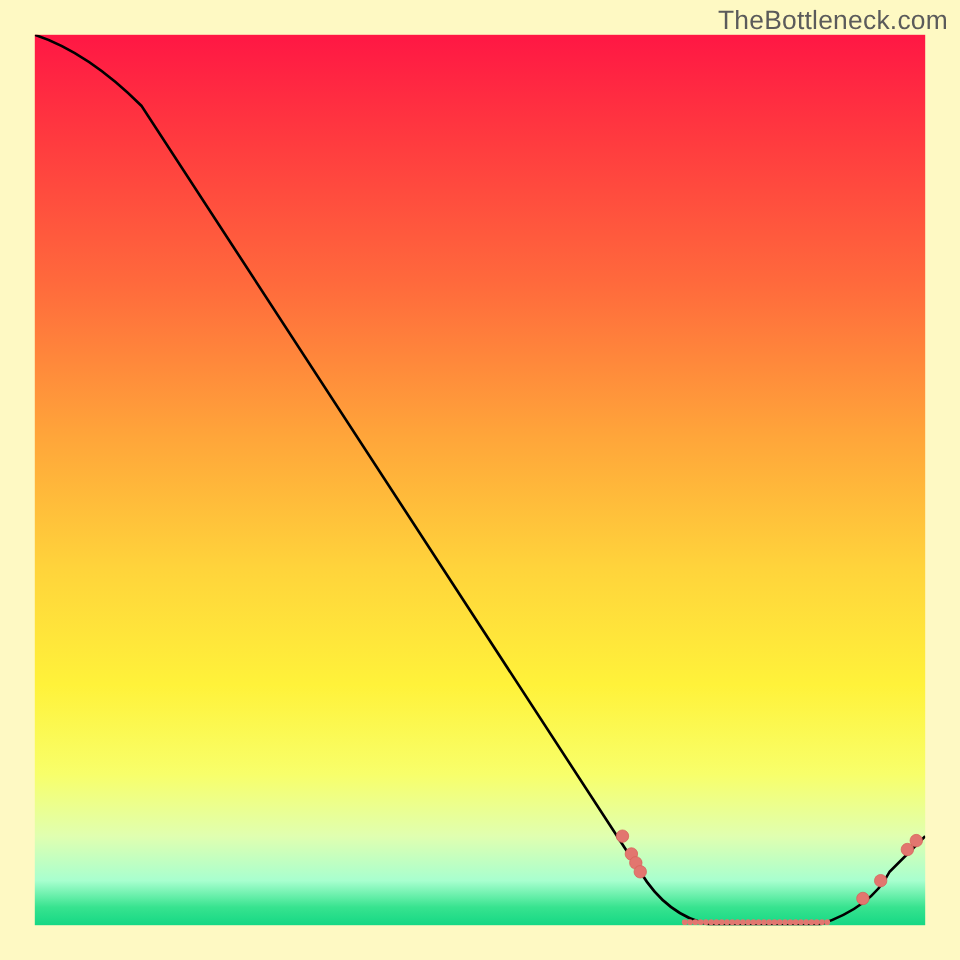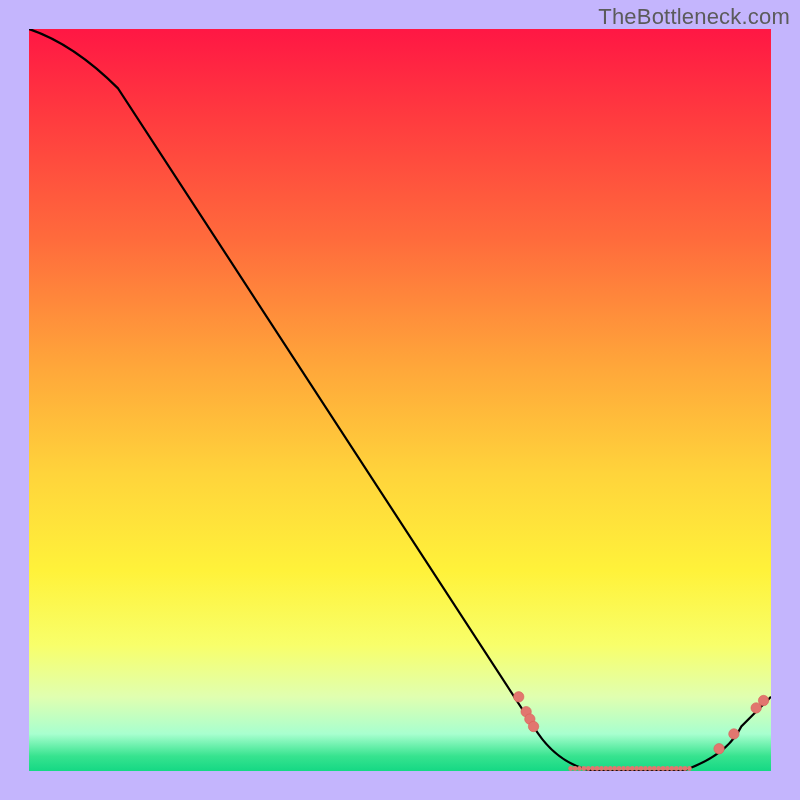--- a/index.html
+++ b/index.html
@@ -8,21 +8,21 @@
     width: 800px;
     height: 800px;
     background: #000;
     overflow: hidden;
     font-family: Arial, sans-serif;
   }
   .frame {
     position: relative;
     width: 800px;
     height: 800px;
-    background: #c4b5fd;
+    background: #fef9c3;
   }
   .watermark {
     position: absolute;
     top: 4px;
     right: 10px;
     color: #5b5b5b;
     font-size: 22px;
     font-weight: 500;
     letter-spacing: 0.2px;
     z-index: 5;

